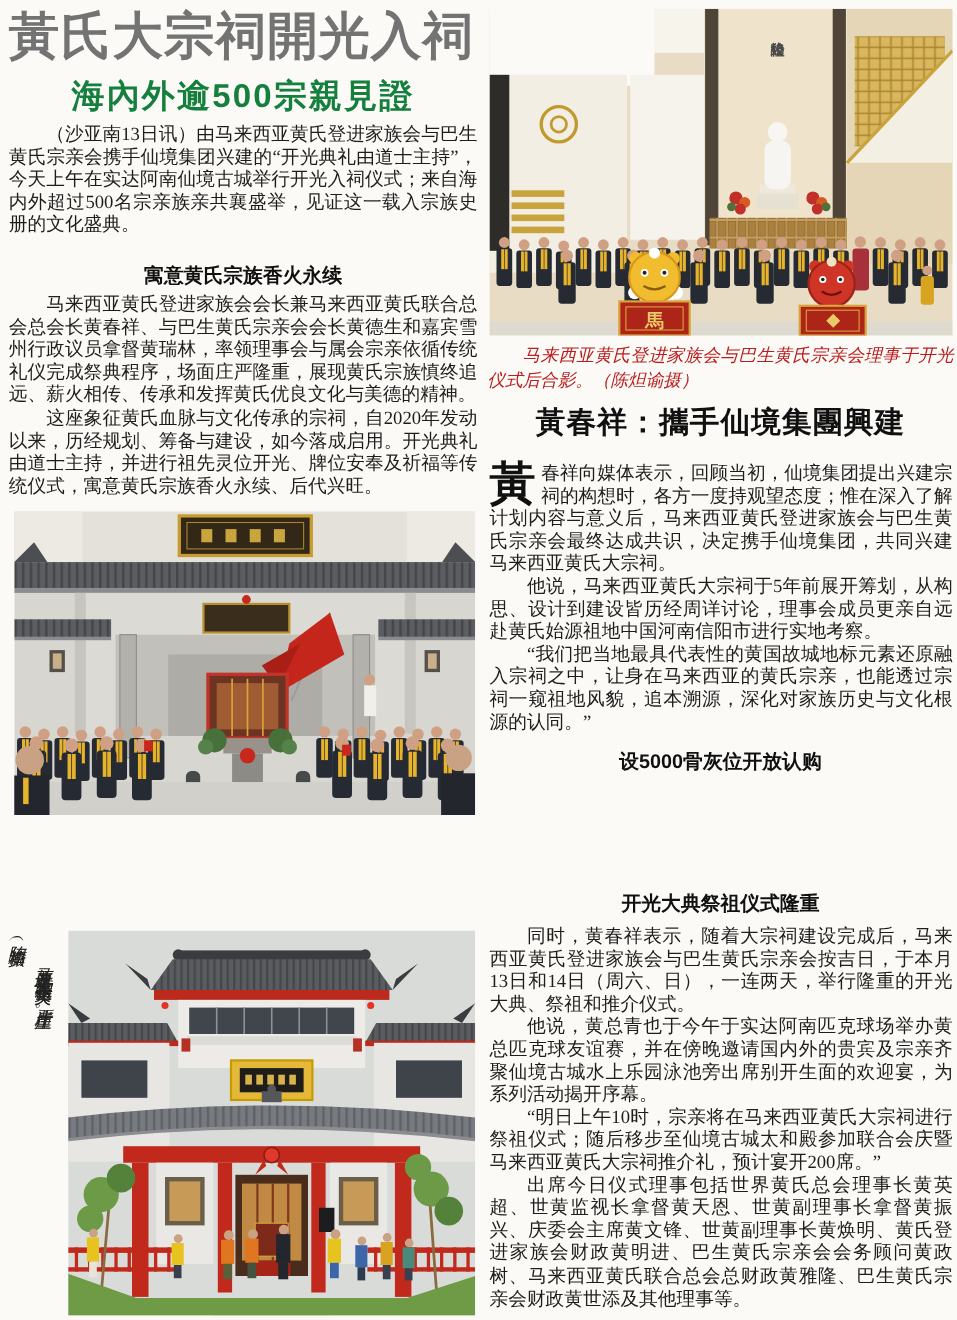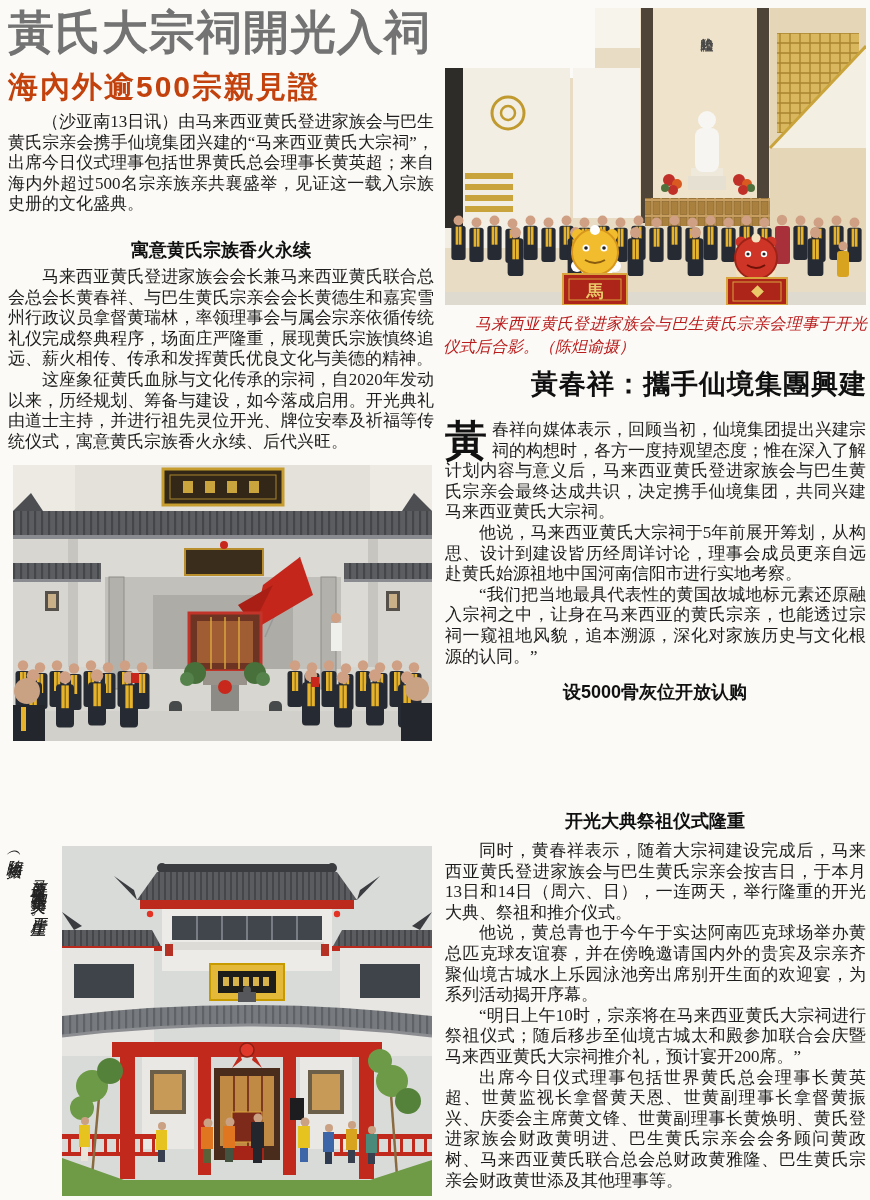--- a/index.html
+++ b/index.html
@@ -3,44 +3,44 @@
 <meta charset="utf-8">
 <style>
   *{margin:0;padding:0;box-sizing:border-box}
   html,body{background:#8a8a8a}
   .page{position:relative;width:870px;height:1200px;margin:0 auto;background:#fbfaf6;overflow:hidden;
         font-family:"Liberation Serif","DejaVu Serif",serif;color:#1d1d1d}
   .abs{position:absolute}
   .headline{font-family:"Liberation Sans","DejaVu Sans",sans-serif;font-weight:700;font-size:46px;
             line-height:1.08;color:#737373;letter-spacing:1px;white-space:nowrap}
   .subhead{font-family:"Liberation Sans","DejaVu Sans",sans-serif;font-weight:600;font-size:30px;
-           text-align:left;color:#c2410c;letter-spacing:2px}
+           text-align:center;color:#15803d;letter-spacing:2px}
   .sec-title{font-family:"Liberation Sans","DejaVu Sans",sans-serif;font-weight:700;font-size:18px;
              text-align:center;color:#101010}
   .h2{font-family:"Liberation Sans","DejaVu Sans",sans-serif;font-weight:700;font-size:27px;
-      text-align:right;color:#101010;letter-spacing:1px}
+      text-align:center;color:#101010;letter-spacing:1px}
   .body-txt{font-size:17px;line-height:20.6px;text-align:justify}
   .body-txt p{text-indent:2em;margin:0}
   .body-txt p.nofirst{text-indent:0}
   .dropcap{float:left;font-size:42px;line-height:40px;font-weight:700;padding:1px 5px 0 0;color:#111}
   .caption{font-size:16px;line-height:23px;font-style:italic;text-align:justify;color:#b91c1c;text-indent:2em}
   .vcap{writing-mode:vertical-rl;font-size:15.5px;letter-spacing:1.5px;font-style:italic;color:#222}
   svg{display:block}
 </style>
 </head>
 <body>
 
 <div class="page">
 
   <div class="abs headline" style="left:8px;top:8px;width:426px">黃氏大宗祠開光入祠</div>
 
   <div class="abs subhead" style="left:8px;top:67px;width:426px">海內外逾500宗親見證</div>
 
   <div class="abs body-txt" style="left:8px;top:112px;width:426px">
-    <p>（沙亚南13日讯）由马来西亚黄氏登进家族会与巴生黄氏宗亲会携手仙境集团兴建的“马来西亚黄氏大宗祠”，出席今日仪式理事包括世界黄氏总会理事长黄英超；来自海内外超过500名宗亲族亲共襄盛举，见证这一载入宗族史册的文化盛典。</p>
+    <p>（沙亚南13日讯）由马来西亚黄氏登进家族会与巴生黄氏宗亲会携手仙境集团兴建的“开光典礼由道士主持”，今天上午在实达阿南仙境古城举行开光入祠仪式；来自海内外超过500名宗亲族亲共襄盛举，见证这一载入宗族史册的文化盛典。</p>
   </div>
 
   <div class="abs sec-title" style="left:8px;top:238px;width:426px">寓意黄氏宗族香火永续</div>
 
   <div class="abs body-txt" style="left:8px;top:267px;width:426px">
     <p>马来西亚黄氏登进家族会会长兼马来西亚黄氏联合总会总会长黄春祥、与巴生黄氏宗亲会会长黄德生和嘉宾雪州行政议员拿督黄瑞林，率领理事会与属会宗亲依循传统礼仪完成祭典程序，场面庄严隆重，展现黄氏宗族慎终追远、薪火相传、传承和发挥黄氏优良文化与美德的精神。</p>
     <p>这座象征黄氏血脉与文化传承的宗祠，自2020年发动以来，历经规划、筹备与建设，如今落成启用。开光典礼由道士主持，并进行祖先灵位开光、牌位安奉及祈福等传统仪式，寓意黄氏宗族香火永续、后代兴旺。</p>
   </div>
 
   <svg class="abs" style="left:13px;top:465px" width="419" height="276" viewBox="0 0 419 276">

